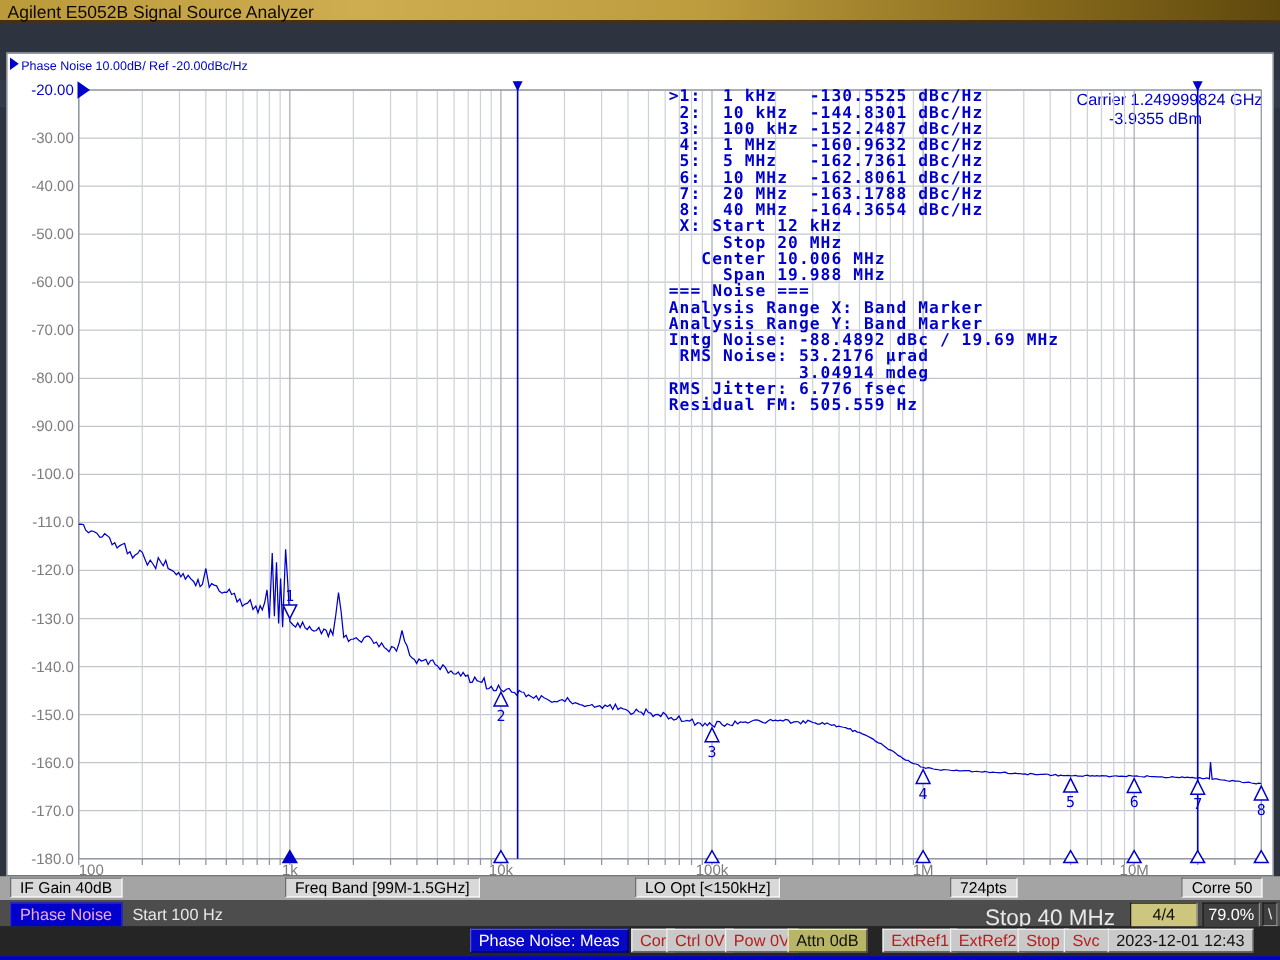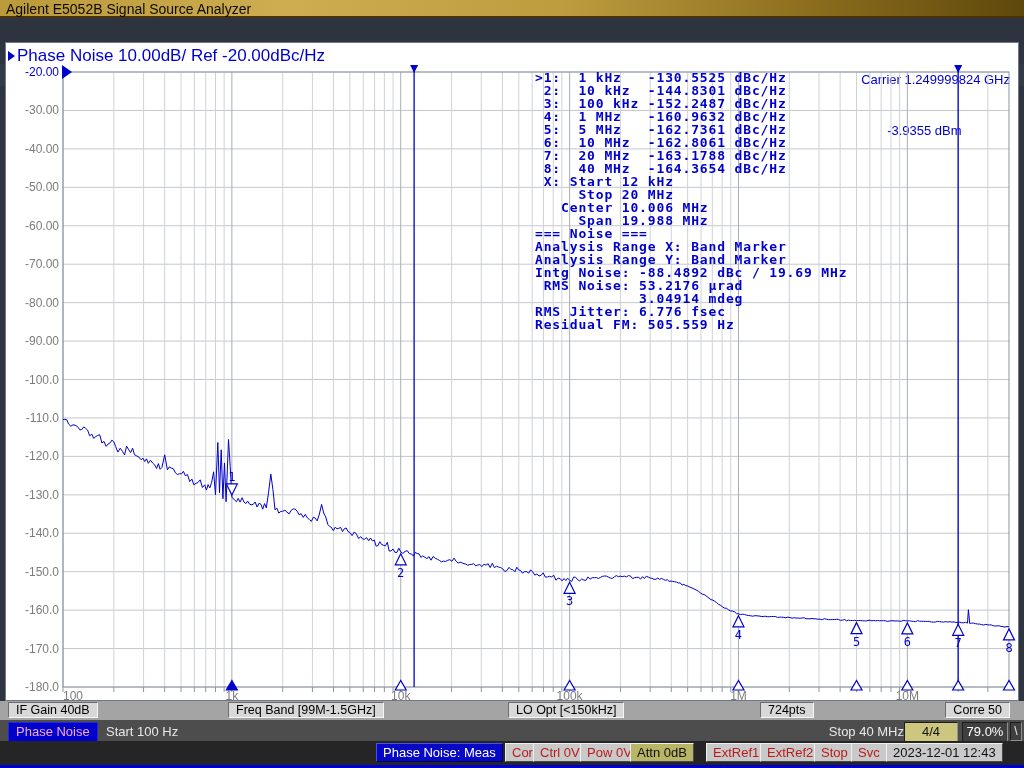--- a/index.html
+++ b/index.html
@@ -11,42 +11,42 @@
     background:linear-gradient(90deg,#bb9a3a 0%,#cdad50 28%,#bd9c3e 55%,#8a6c1d 80%,#5e480c 100%);
     border-bottom:2px solid #4a3108;color:#0d0800;font-size:14px;line-height:18px;padding-left:6px;box-sizing:border-box;}
 
   
   #menu-bar{position:absolute;left:0;top:20px;width:1024px;height:22px;background:#343b48;margin-top:44px;}
   #resize-btn{position:absolute;right:14px;top:3px;color:#e9e9e9;font-size:13px;cursor:default;}
 
   
   #plot-panel{position:absolute;left:5px;top:42px;width:1014px;height:659px;background:#ffffff;
     border:1px solid #707886;box-sizing:border-box;overflow:hidden;}
-  #plot-header{position:absolute;left:2px;top:3px;color:#0000cc;font-size:17px;white-space:pre;}
+  #plot-header{position:absolute;left:2px;top:3px;color:#0000cc;font-size:10px;white-space:pre;}
   #plot-header .tri{display:inline-block;width:0;height:0;border-left:7px solid #0000cc;
     border-top:5px solid transparent;border-bottom:5px solid transparent;margin-right:2px;}
   #carrier-line{position:absolute;right:8px;top:14px;color:#0000cc;font-size:13px;white-space:pre;}
   #carrier-line span{display:inline-block;}
-  #carrier-power{margin-left:26px;margin-top:36px;}
+  #carrier-power{margin-left:26px;}
   #marker-readout{position:absolute;left:529px;top:28px;margin:0;color:#0000cc;
     font-family:"DejaVu Sans Mono","Liberation Mono",monospace;font-size:13px;line-height:13px;
     letter-spacing:0.85px;white-space:pre;pointer-events:none;z-index:3;font-weight:bold;}
   #chart-svg{position:absolute;left:0;top:0;z-index:1;}
 
   
   #status-bar{position:absolute;left:0;top:701px;width:1024px;height:19px;background:#a4a4a4;}
   .btn-sunken{position:absolute;top:1px;height:14px;line-height:14px;font-size:12.5px;color:#000;
     background:#d8d8d8;border:1px solid;border-color:#6d6d6d #f7f7f7 #f7f7f7 #6d6d6d;padding:0 7px;white-space:pre;}
 
   
   #sweep-bar{position:absolute;left:0;top:720px;width:1024px;height:21px;background:#4d4d4d;}
   #tab-phase-noise{position:absolute;left:8px;top:2px;background:#0000cc;color:#f9a8d4;font-size:13px;
     padding:1px 7px 2px 7px;border:1px solid #2a2ad0;}
   #sweep-start{position:absolute;left:106px;top:4px;color:#e8e8e8;font-size:13px;white-space:pre;}
-  #sweep-stop{position:absolute;right:120px;top:4px;color:#e8e8e8;font-size:13px;white-space:pre;}
+  #sweep-stop{position:absolute;right:132px;top:4px;color:#e8e8e8;font-size:18px;white-space:pre;}
   #sweep-count{position:absolute;right:66px;top:2px;width:52px;text-align:center;background:#cdc67e;color:#111;
     font-size:13px;padding:1px 0 20px 0;border:1px solid;border-color:#1c1c1c #909090 #909090 #1c1c1c;}
   #sweep-percent{position:absolute;right:16px;top:2px;width:44px;text-align:center;background:#3f3f3f;color:#fff;
     font-size:13px;padding:1px 0 2px 0;border:1px solid;border-color:#1c1c1c #909090 #909090 #1c1c1c;}
   #sweep-indicator{position:absolute;right:2px;top:2px;width:10px;text-align:center;background:#3f3f3f;color:#eee;
     font-size:12px;padding:1px 0 2px 0;border:1px solid;border-color:#1c1c1c #909090 #909090 #1c1c1c;}
 
   
   #bottom-bar{position:absolute;left:0;top:741px;width:1024px;height:24px;background:#252525;}
   .b3{position:absolute;top:2px;height:15px;line-height:15px;font-size:13px;padding:1px 6px;white-space:pre;

